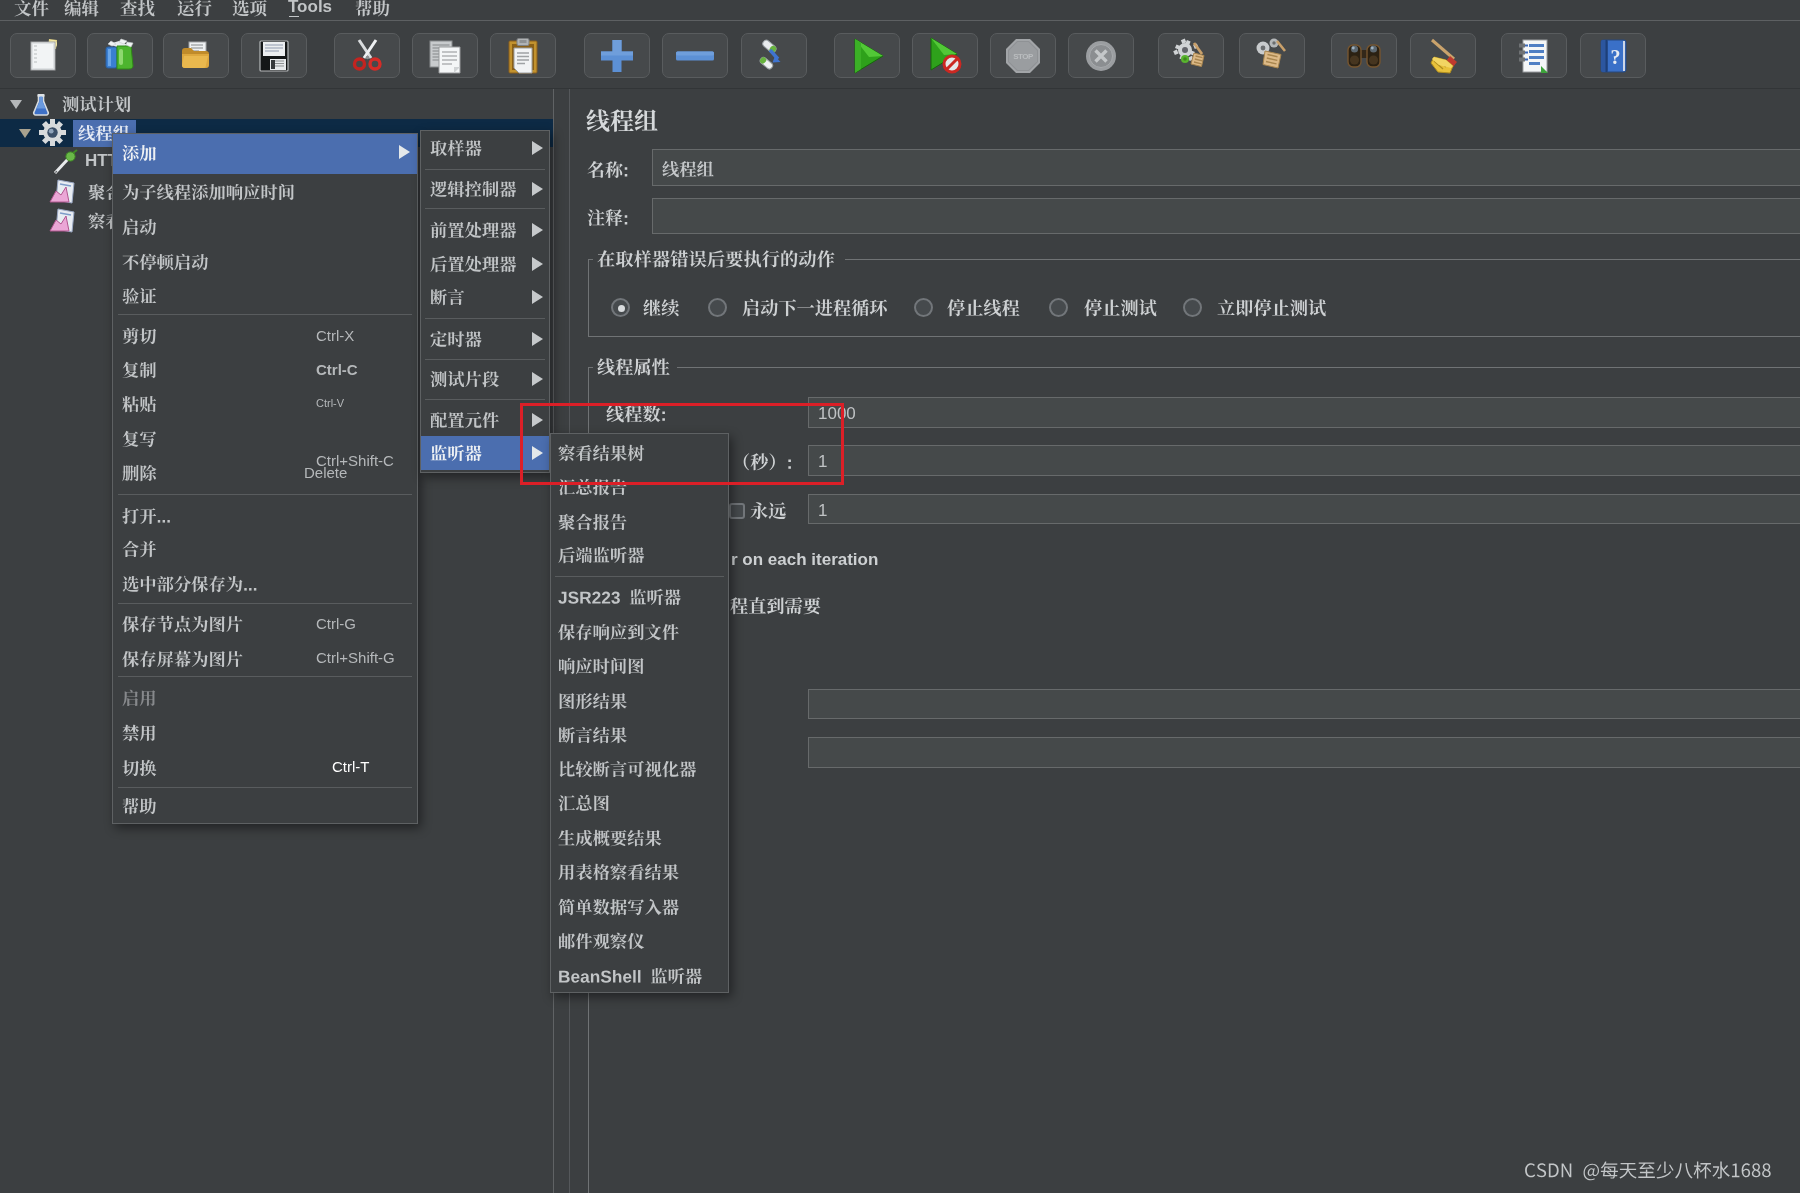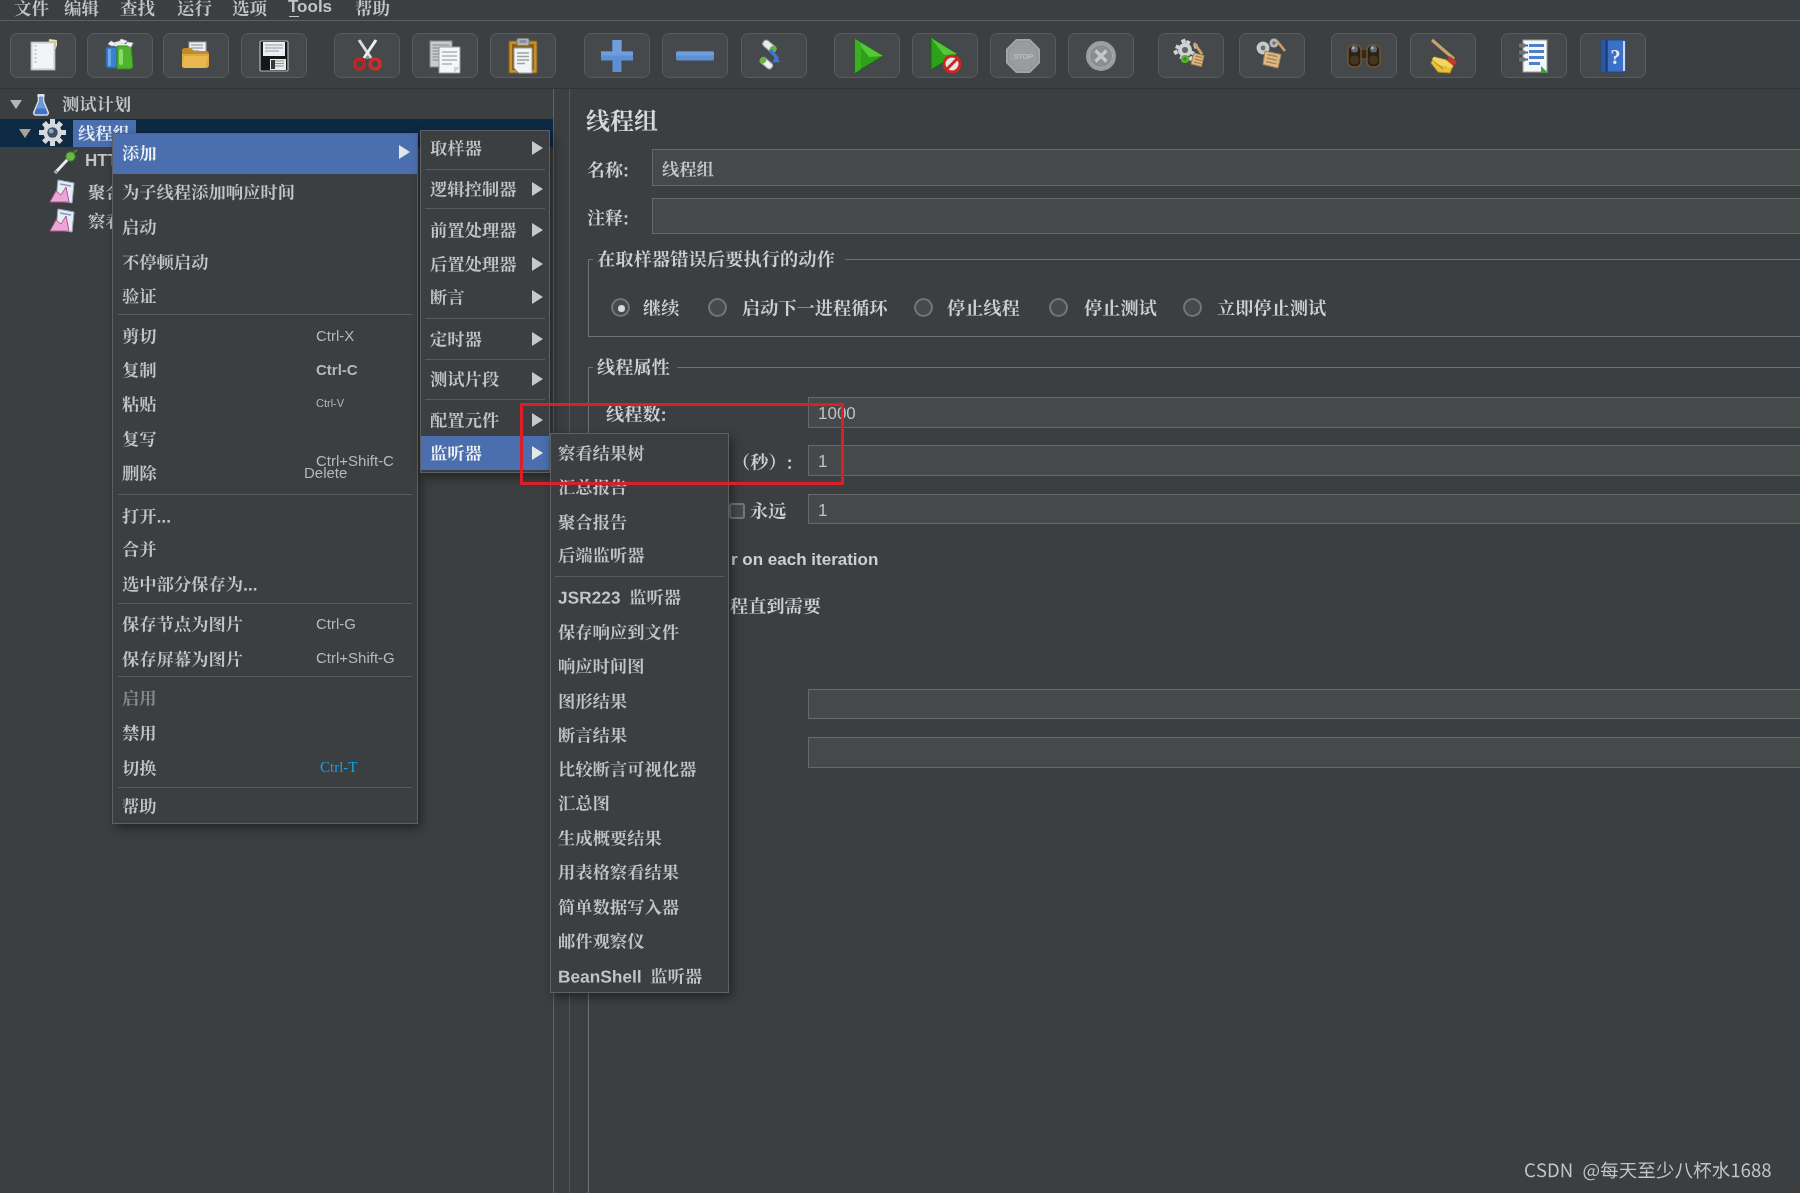--- a/index.html
+++ b/index.html
@@ -839,21 +839,21 @@
         <use href="#c7528b" x="1000.0"></use>
       </g>
     </svg>
     <div style="position:absolute;left:316.0px;top:324.8px;font-size:15px;font-weight:normal;color:#b5b8ba;line-height:22px;white-space:pre;z-index:21;">Ctrl-X</div>
     <div style="position:absolute;left:316.0px;top:358.8px;font-size:15px;font-weight:bold;color:#b5b8ba;line-height:22px;white-space:pre;z-index:21;">Ctrl-C</div>
     <div style="position:absolute;left:316.0px;top:392.2px;font-size:11px;font-weight:normal;color:#b5b8ba;line-height:22px;white-space:pre;z-index:21;">Ctrl-V</div>
     <div style="position:absolute;left:316.0px;top:427.2px;font-size:15px;font-weight:normal;color:#b5b8ba;line-height:22px;white-space:pre;z-index:21;margin-top:23px;">Ctrl+Shift-C</div>
     <div style="position:absolute;left:304px;top:461.8px;font-size:15px;font-weight:normal;color:#b5b8ba;line-height:22px;white-space:pre;z-index:21;">Delete</div>
     <div style="position:absolute;left:316.0px;top:612.8px;font-size:15px;font-weight:normal;color:#b5b8ba;line-height:22px;white-space:pre;z-index:21;">Ctrl-G</div>
     <div style="position:absolute;left:316.0px;top:647.2px;font-size:15px;font-weight:normal;color:#b5b8ba;line-height:22px;white-space:pre;z-index:21;">Ctrl+Shift-G</div>
-    <div style="position:absolute;left:320px;top:756.2px;font-size:15px;font-weight:normal;color:#0ea5e9;line-height:22px;white-space:pre;z-index:21;font-family:Liberation Serif, serif;">Ctrl-T</div>
+    <div style="position:absolute;left:332px;top:756.2px;font-size:15px;font-weight:normal;color:#ffffff;line-height:22px;white-space:pre;z-index:21;">Ctrl-T</div>
     <svg style="position:absolute;left:430.0px;top:134.2px;z-index:21;" width="53.9" height="27.7">
       <g fill="#c2c5c7" transform="translate(0,20.59) scale(0.01730,-0.01730)">
         <use href="#c53D6b" x="0.0"></use>
         <use href="#c6837b" x="1000.0"></use>
         <use href="#c5668b" x="2000.0"></use>
       </g>
     </svg>
     <svg style="position:absolute;left:430.0px;top:175.2px;z-index:21;" width="88.5" height="27.7">
       <g fill="#c2c5c7" transform="translate(0,20.59) scale(0.01730,-0.01730)">
         <use href="#c903Bb" x="0.0"></use>

